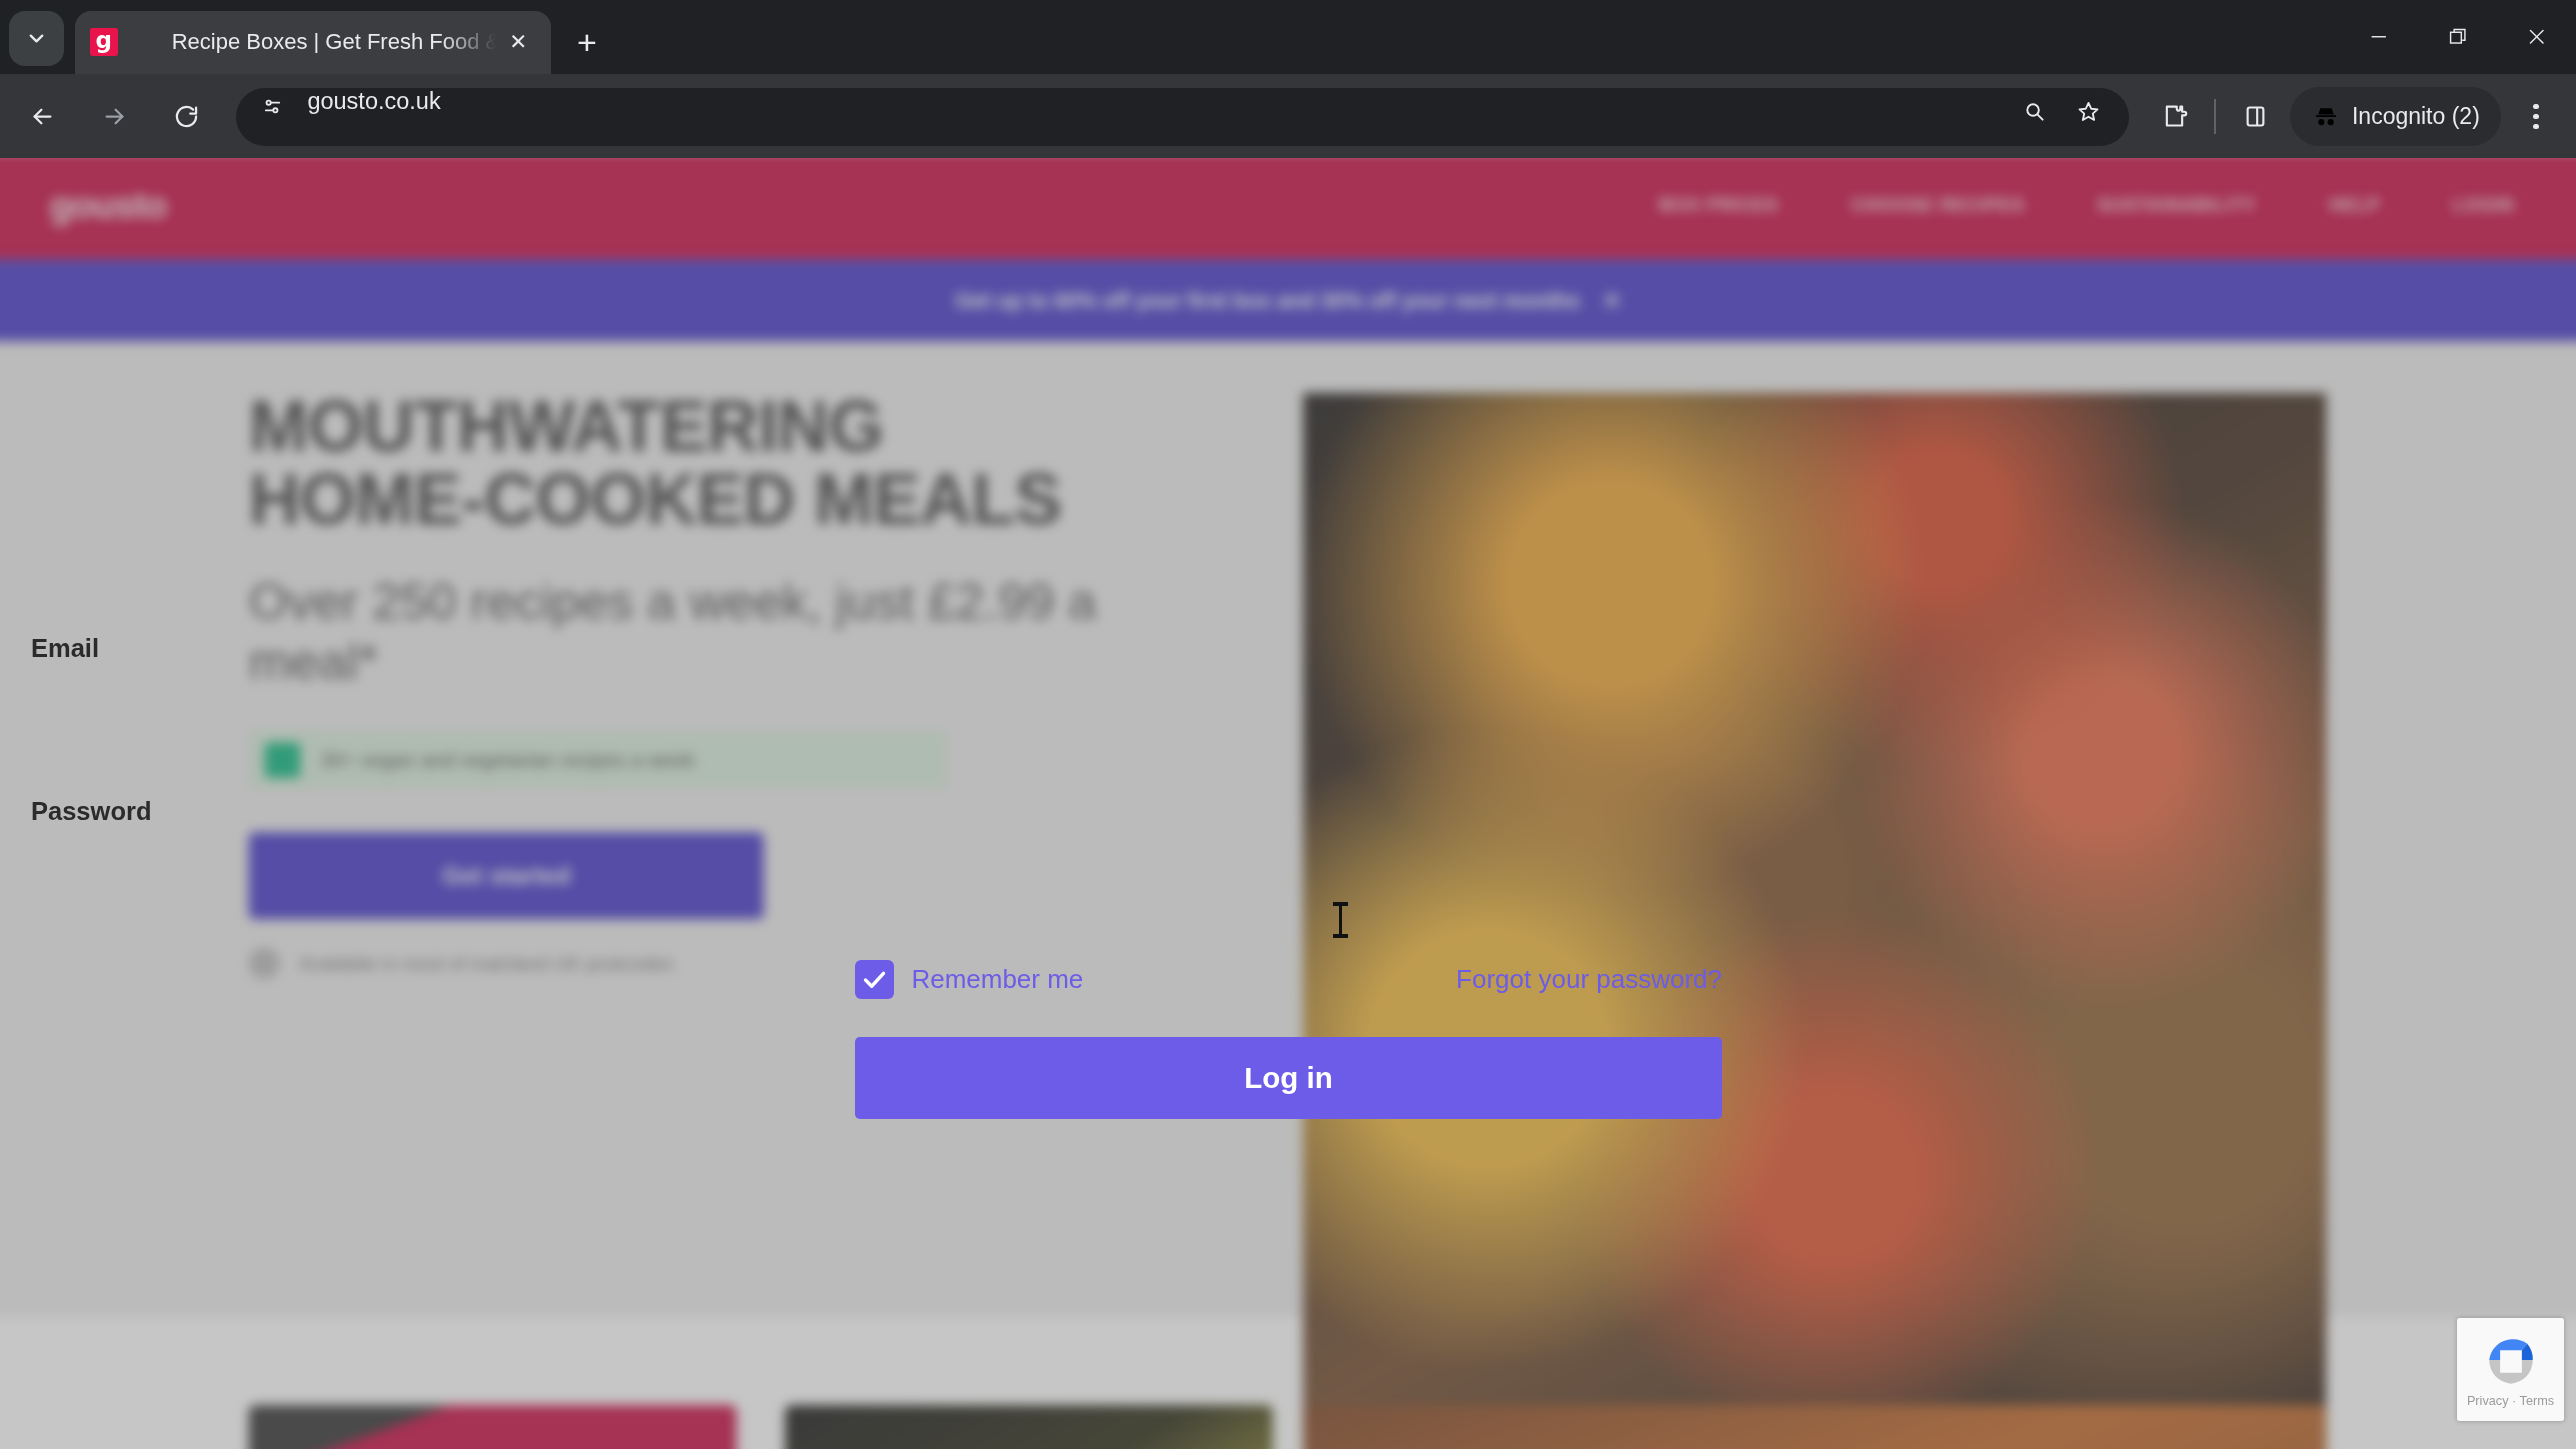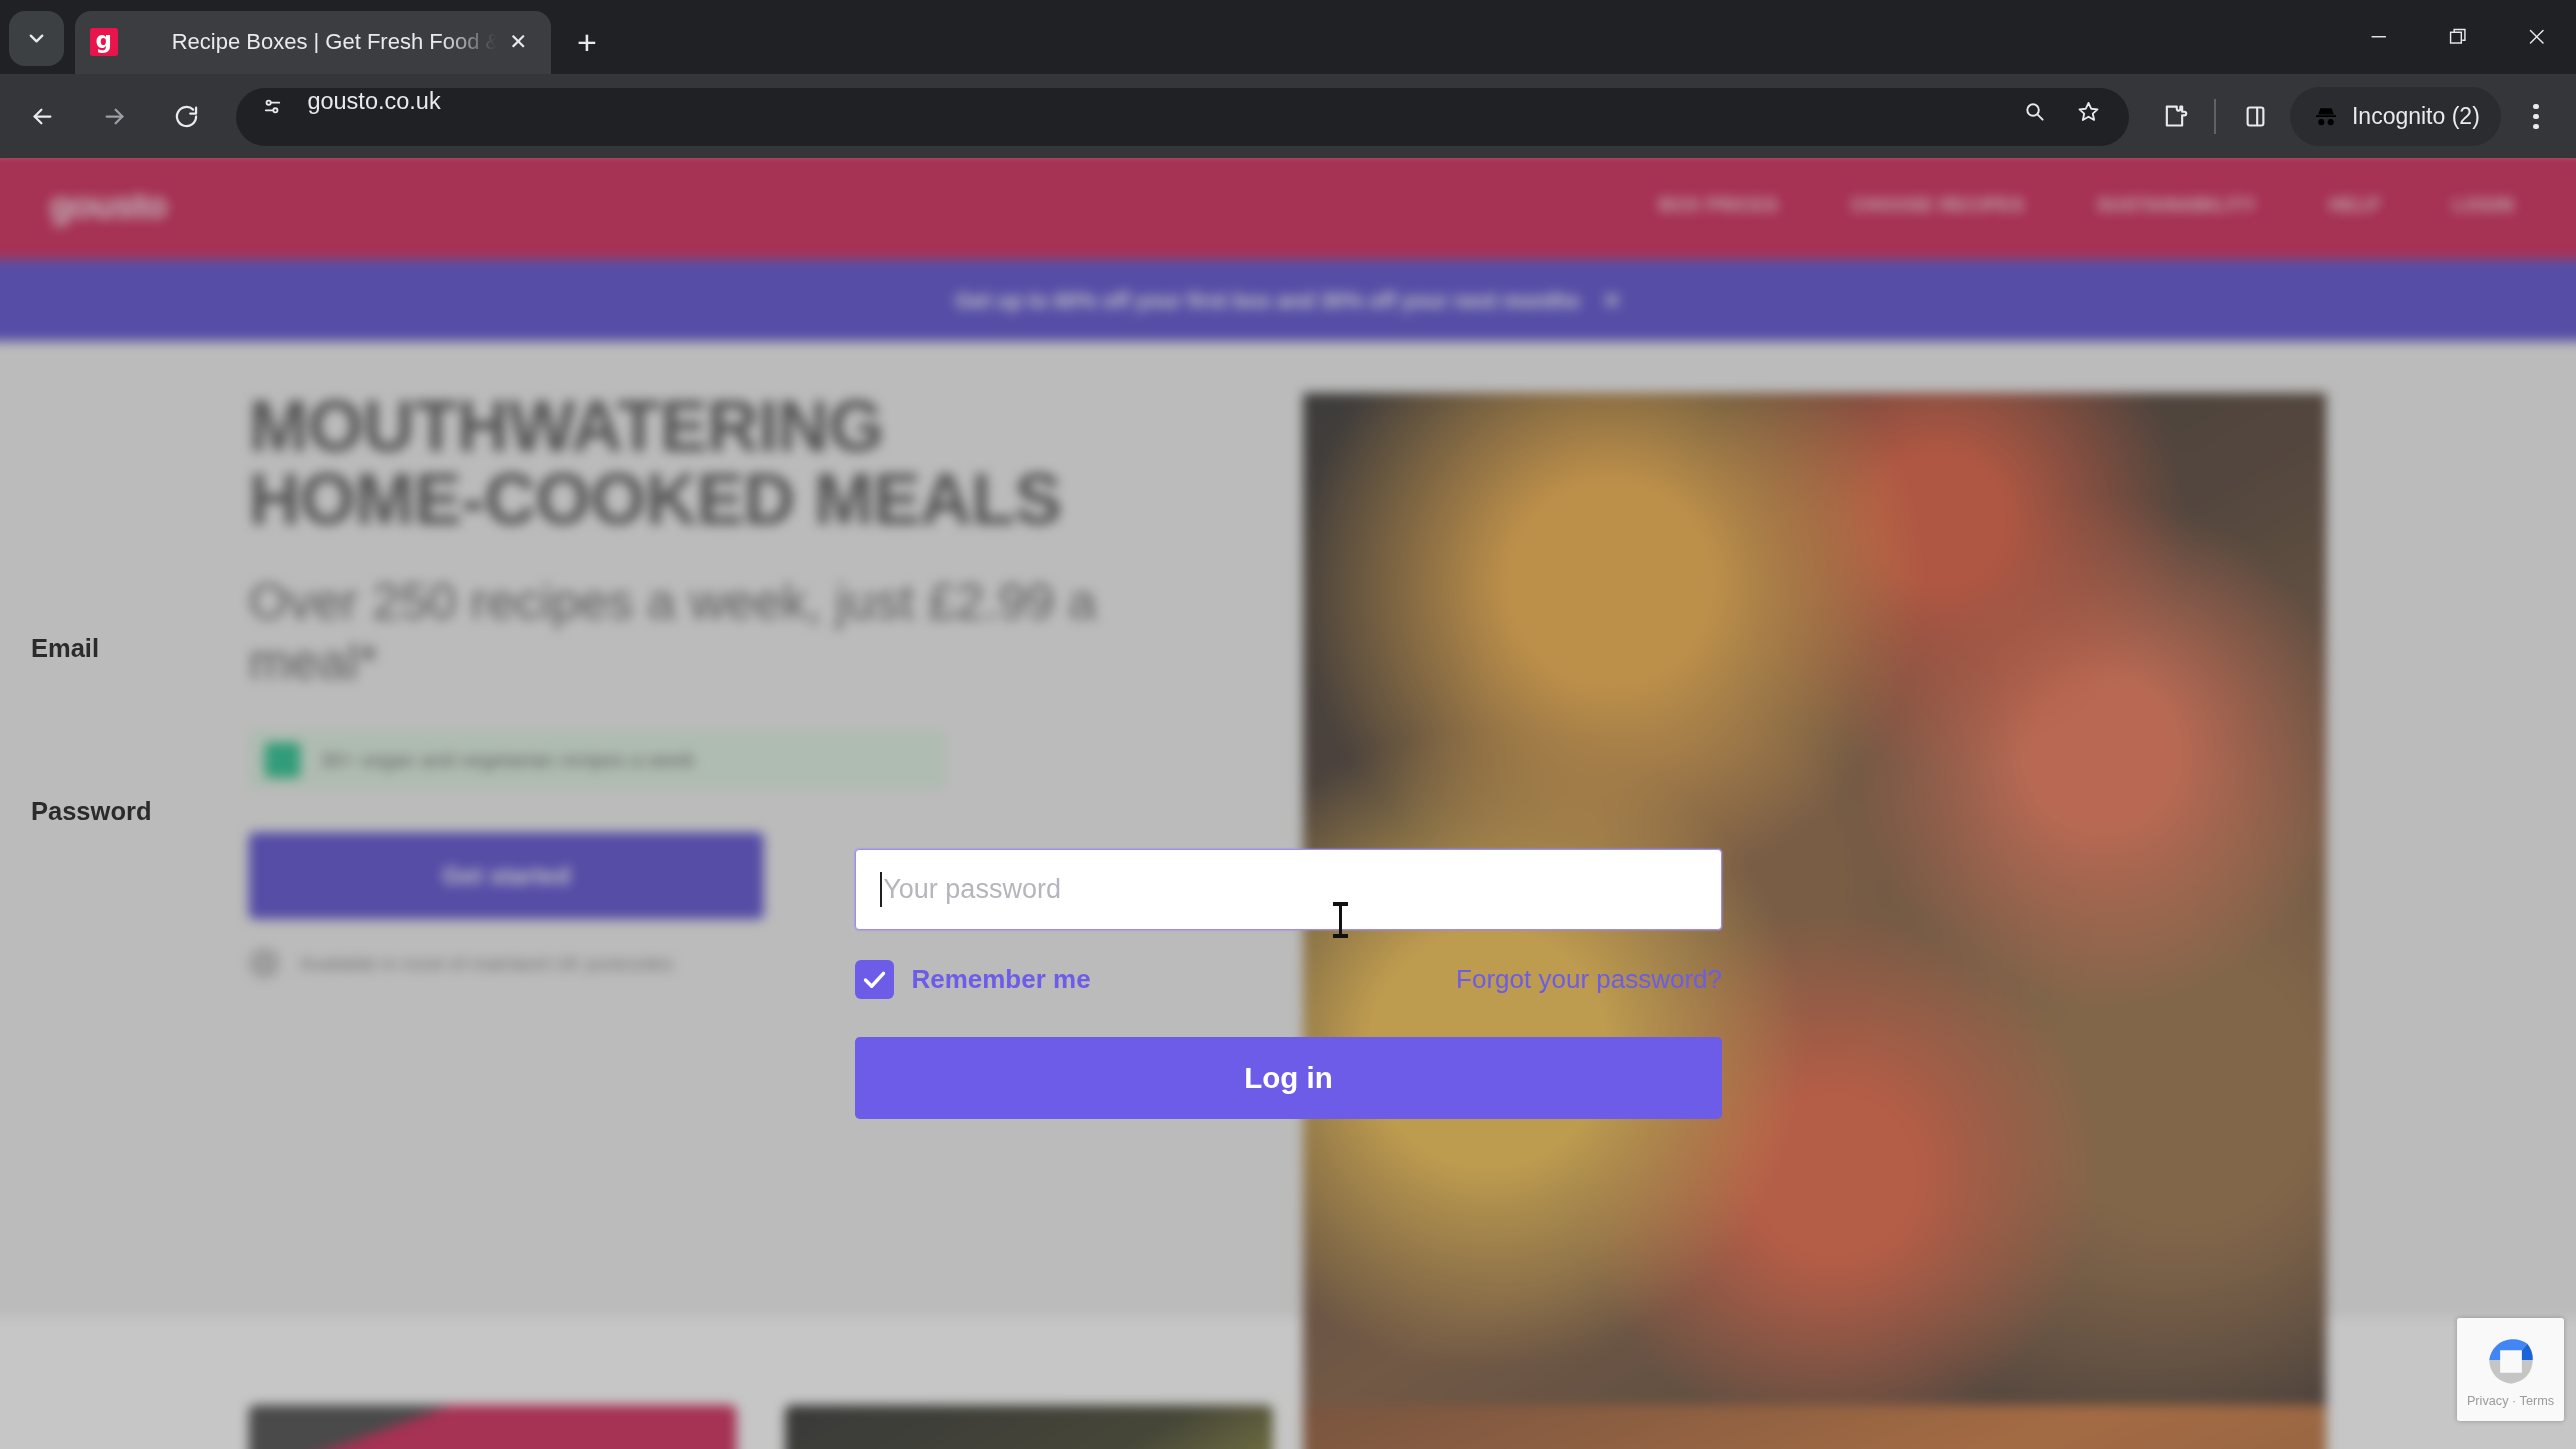--- a/index.html
+++ b/index.html
@@ -243,21 +243,21 @@
     position: absolute; left: 855px; top: 958px; width: 867px; height: 42px;
     display: flex; align-items: center; z-index: 61;
   }
   .checkbox {
     width: 39px; height: 39px; border-radius: 6px; background: #6C5CE7;
     display: flex; align-items: center; justify-content: center;
     cursor: pointer; flex: 0 0 39px;
   }
   .checkbox svg { width: 27px; height: 27px; }
   .remember-label {
-    margin-left: 17.4px; color: #6C5CE7; font-size: 26px; font-weight: 700; cursor: pointer;
+    margin-left: 17.4px; color: #6C5CE7; font-size: 26px; font-weight: 400; cursor: pointer;
   }
   .forgot-link {
     margin-left: auto; color: #6C5CE7; font-size: 26px; font-weight: 500;
     cursor: pointer;
   }
 
   .login-btn {
     position: absolute; left: 855px; top: 1037px; width: 867px; height: 82px;
     background: #6C5CE7; border: none; border-radius: 4.7px;
     color: #ffffff; font-size: 29.5px; font-weight: 700;
@@ -447,24 +447,20 @@
         <circle cx="32" cy="32" r="11" fill="#f9f9f9"></circle>
       </svg>
       <div class="recaptcha-txt">Privacy · Terms</div>
     </div>
   </div>
 
 
   <div class="field-label lbl-email" style="z-index:61">Email</div>
 
   <div class="field-label lbl-pass" style="z-index:61">Password</div>
-  <div class="input input-pass">
-    <span class="caret"></span>
-    <span class="placeholder">Your password</span>
-  </div>
 
   <div class="remember-row">
     <div class="checkbox">
       <svg viewBox="0 0 24 24" fill="none" stroke="#ffffff" stroke-width="3" stroke-linecap="round" stroke-linejoin="round">
         <polyline points="4 12.5 9.5 18 20 6.5"></polyline>
       </svg>
     </div>
     <div class="remember-label">Remember me</div>
     <div class="forgot-link">Forgot your password?</div>
   </div>

